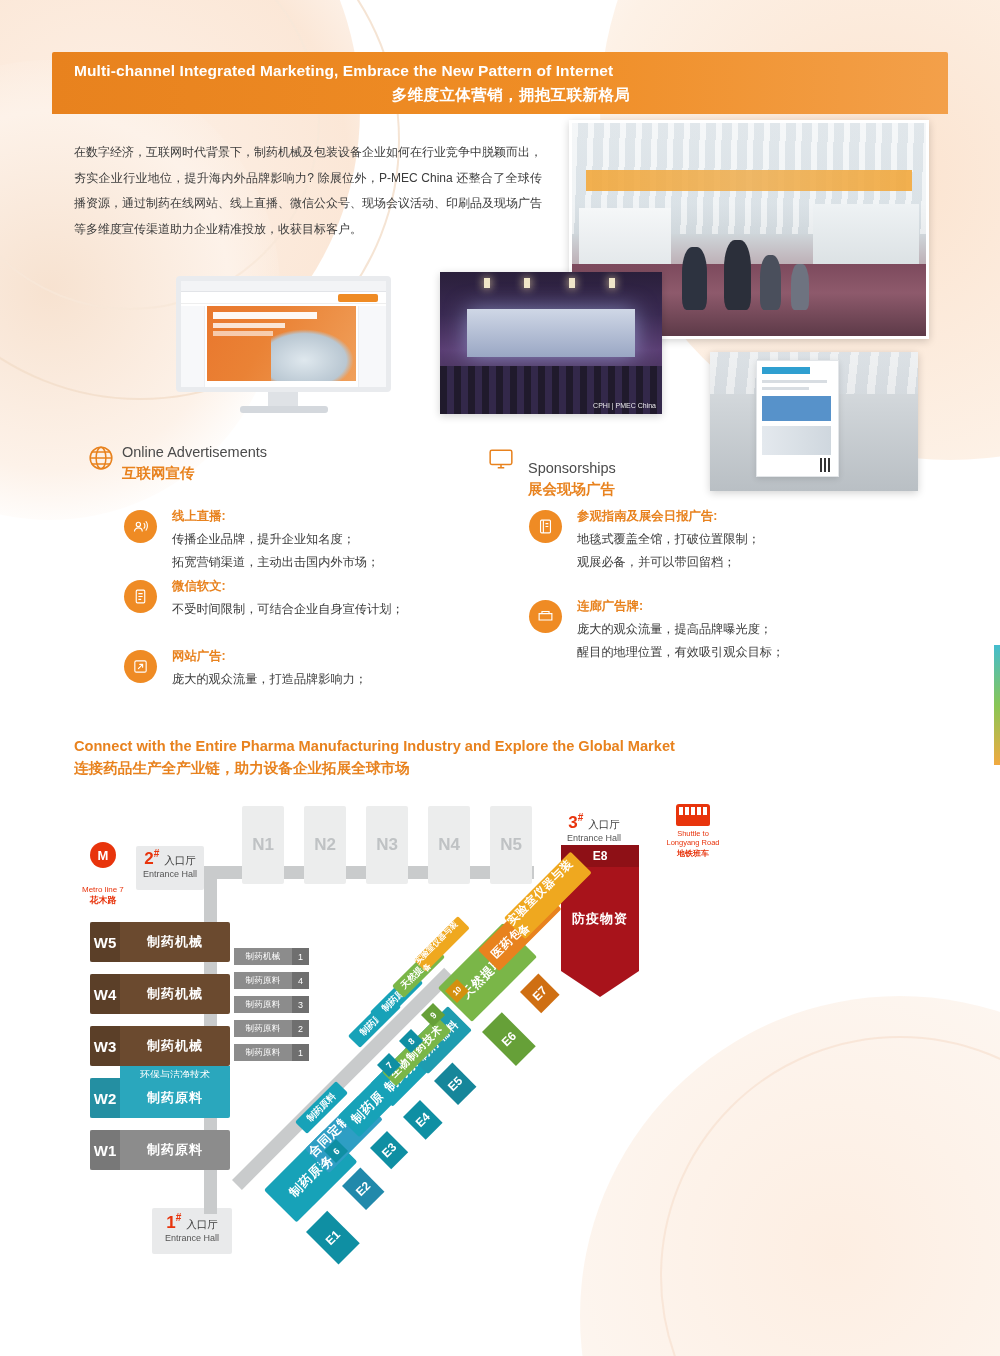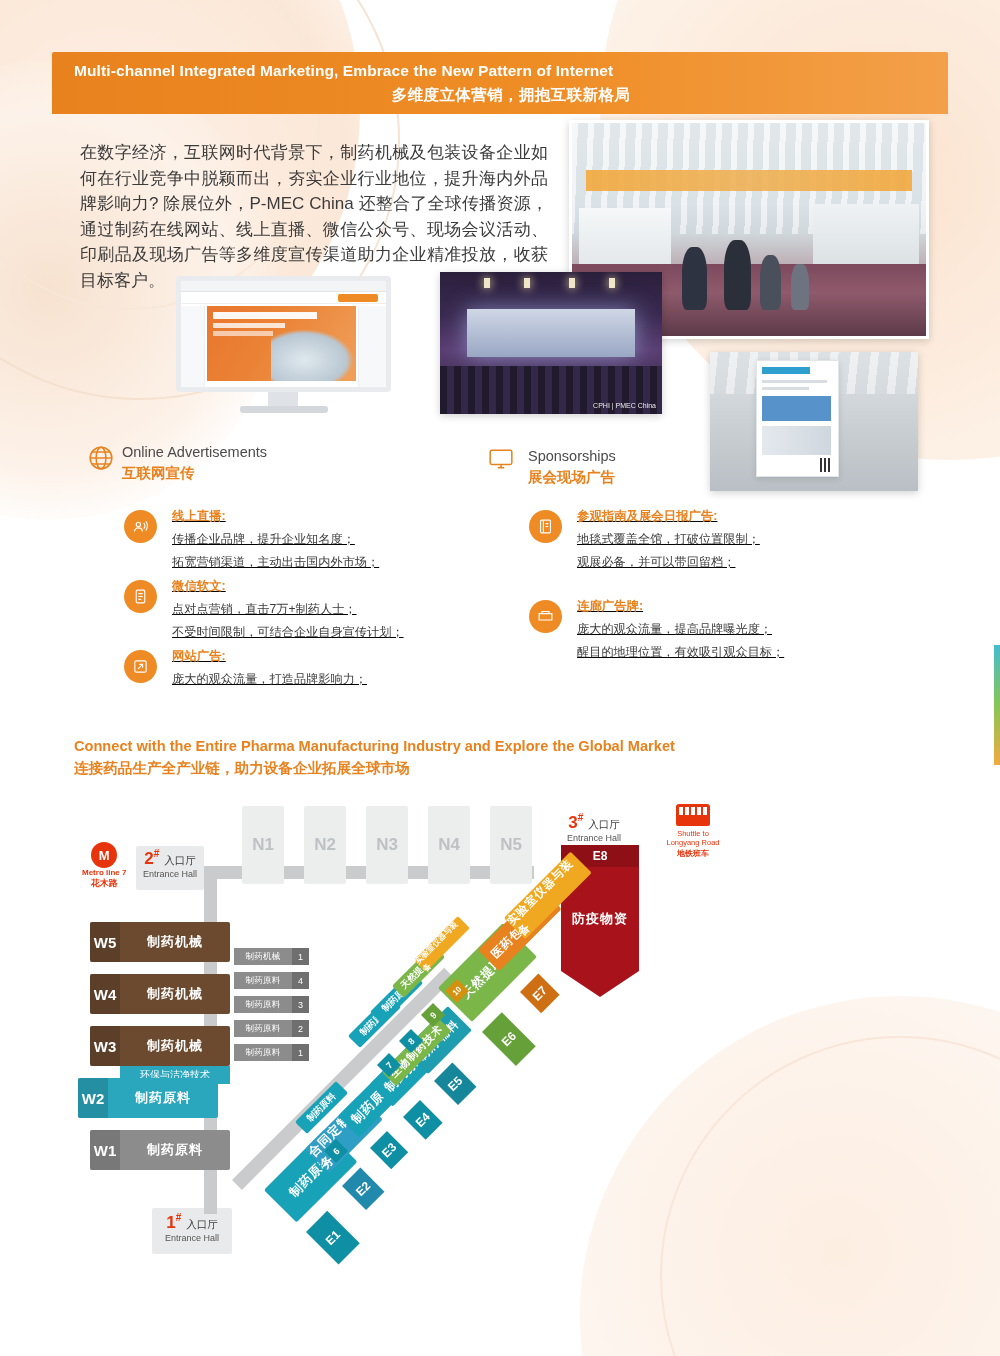--- a/index.html
+++ b/index.html
@@ -60,22 +60,22 @@
   }
   .banner .en {
     color: #ffffff; font-size: 15.5px; font-weight: bold; letter-spacing: .1px;
   }
   .banner .cn {
     color: #ffffff; font-size: 15.5px; font-weight: bold; margin-top: 5px; letter-spacing: .4px; text-align: center;
   }
 
   
   .intro {
-    position: absolute; left: 80px; top: 140px; width: 468px;
-    font-size: 17px; line-height: 25.5px; color: #3b3b3b;
+    position: absolute; left: 74px; top: 140px; width: 468px;
+    font-size: 12px; line-height: 25.5px; color: #3b3b3b;
     text-align: justify;
   }
 
   
   .whitecard {
     position: absolute; left: 52px; top: 114px; width: 896px; height: 160px;
     background: #ffffff; z-index: -1;
   }
 
   
@@ -205,21 +205,21 @@
     position: absolute; width: 26px; height: 26px; color: #e8821e;
   }
   .chan-icon svg { width: 26px; height: 26px; display: block; }
 
   .bullet { position: absolute; }
   .bullet .circ {
     position: absolute; left: 0; top: 2px; width: 33px; height: 33px; border-radius: 50%;
     background: #ef8b24; display: flex; align-items: center; justify-content: center;
   }
   .bullet .circ svg { width: 17px; height: 17px; }
-  .bullet .txt { position: absolute; left: 48px; top: 0; width: 330px; text-decoration: underline; }
+  .bullet .txt { position: absolute; left: 48px; top: 0; width: 330px; }
   .bullet .title { color: #e8821e; font-size: 12.4px; font-weight: bold; }
   .bullet .l1, .bullet .l2 { color: #3b3b3b; font-size: 12.2px; margin-top: 6px; }
 
   
   .fp-title { position: absolute; left: 74px; top: 738px; }
   .fp-title .en { color: #e8821e; font-size: 14.6px; font-weight: bold; }
   .fp-title .cn { color: #e8821e; font-size: 14.6px; font-weight: bold; margin-top: 5px; }
 
   .map { position: absolute; left: 52px; top: 790px; width: 896px; height: 520px; }
 
@@ -283,21 +283,21 @@
   .ebox {
     position: absolute; background: #e9eaeb; border-radius: 2px;
   }
 
   
   .metro { position: absolute; text-align: center; }
   .metro .circle {
     width: 26px; height: 26px; border-radius: 50%; background: #e8340c; margin: 0 auto;
     display:flex;align-items:center;justify-content:center;color:#fff;font-size:13px;font-weight:bold;
   }
-  .metro .t1 { font-size: 8px; color: #e8340c; font-weight: bold; margin-top: 0; }
+  .metro .t1 { font-size: 8px; color: #e8340c; font-weight: normal; margin-top: 17px; }
   .metro .t2 { font-size: 9px; color: #e8340c; font-weight: bold; }
 
   
   .shuttle { position: absolute; text-align: center; width: 66px;}
   .shuttle .bus {
     width: 34px; height: 22px; margin: 0 auto; background: #e8340c; border-radius: 3px 3px 2px 2px;
     position: relative;
   }
   .shuttle .bus .win {
     position:absolute; left:3px; top:3px; right:3px; height:8px;
@@ -414,21 +414,21 @@
     <div class="en">Online Advertisements</div>
     <div class="cn">互联网宣传</div>
   </div>
 
   <div class="chan-icon" style="left:488px; top:446px;">
     <svg viewBox="0 0 24 24" fill="none" stroke="#e8821e" stroke-width="1.4">
       <rect x="2" y="4" width="20" height="13" rx="1.5"></rect>
       <path d="M9 20h6M12 17v3"></path>
     </svg>
   </div>
-  <div class="chan-head" style="left:528px; top:448px;">
+  <div class="chan-head" style="left:528px; top:460px;">
     <div class="en">Sponsorships</div>
     <div class="cn">展会现场广告</div>
   </div>
 
   <div class="bullet" style="left:124px; top:508px;">
     <div class="circ">
       <svg viewBox="0 0 24 24" fill="none" stroke="#fff" stroke-width="1.6">
         <circle cx="9" cy="9" r="3"></circle>
           <path d="M3.5 19c0-3.2 2.6-5 5.5-5s5.5 1.8 5.5 5"></path>
         <path d="M17 7.5c1.6 1.6 1.6 5.4 0 7" stroke-linecap="round"></path>
@@ -444,21 +444,20 @@
 
   <div class="bullet" style="left:124px; top:578px;">
     <div class="circ">
       <svg viewBox="0 0 24 24" fill="none" stroke="#fff" stroke-width="1.6">
         <rect x="6" y="3" width="12" height="18" rx="1.5"></rect>
         <path d="M9 8h6M9 12h6M9 16h4"></path>
       </svg>
     </div>
     <div class="txt">
       <div class="title">微信软文:</div>
-      <div class="l1">点对点营销，直击7万+制药人士；</div>
       <div class="l2">不受时间限制，可结合企业自身宣传计划；</div>
     </div>
   </div>
 
   <div class="bullet" style="left:124px; top:648px;">
     <div class="circ">
       <svg viewBox="0 0 24 24" fill="none" stroke="#fff" stroke-width="1.6">
         <rect x="4" y="4" width="16" height="16" rx="2"></rect>
         <path d="M9 15l6-6M11 9h4v4" stroke-linecap="round"></path>
       </svg>
@@ -556,21 +555,21 @@
         </div>
       <div class="lbl">制药机械</div>
     </div>
     <div class="whall" style="left:38px; top:236px; background:#6b4a2f;">
       <div class="tag">
           <span>W3</span>
         </div>
       <div class="lbl">制药机械</div>
       <div class="sub">环保与洁净技术</div>
     </div>
-    <div class="whall" style="left:26px; top:288px; background:#2aa7bd;">
+    <div class="whall" style="left:38px; top:288px; background:#2aa7bd;">
       <div class="tag">
           <span>W2</span>
         </div>
       <div class="lbl">制药原料</div>
     </div>
     <div class="whall" style="left:38px; top:340px; background:#8c8c8c;">
       <div class="tag">
           <span>W1</span>
         </div>
       <div class="lbl">制药原料</div>

